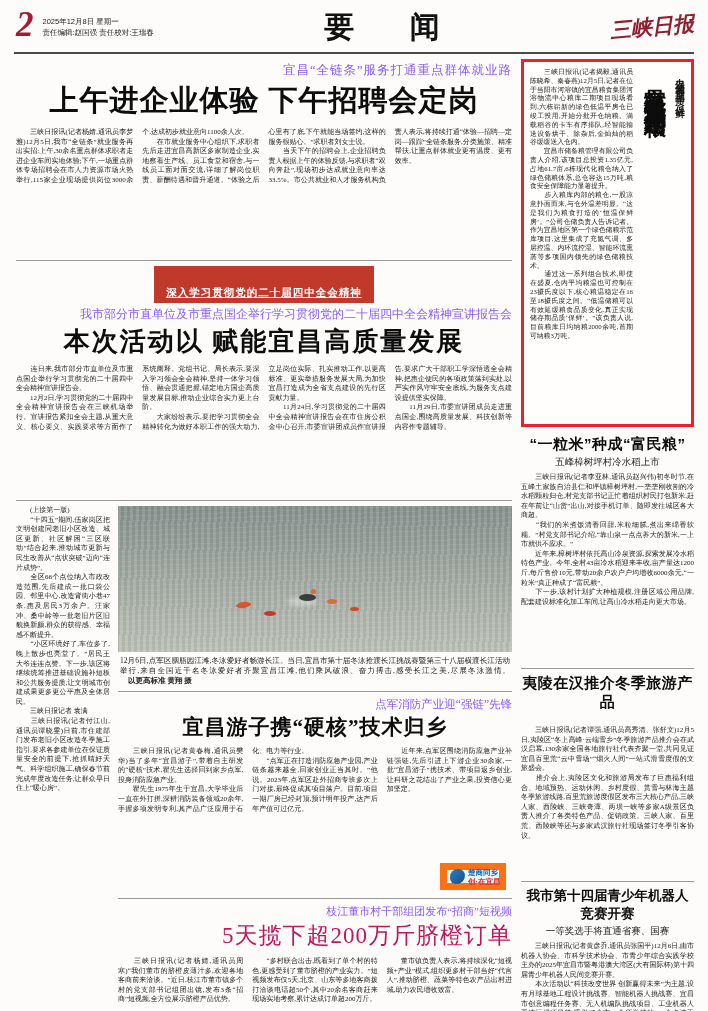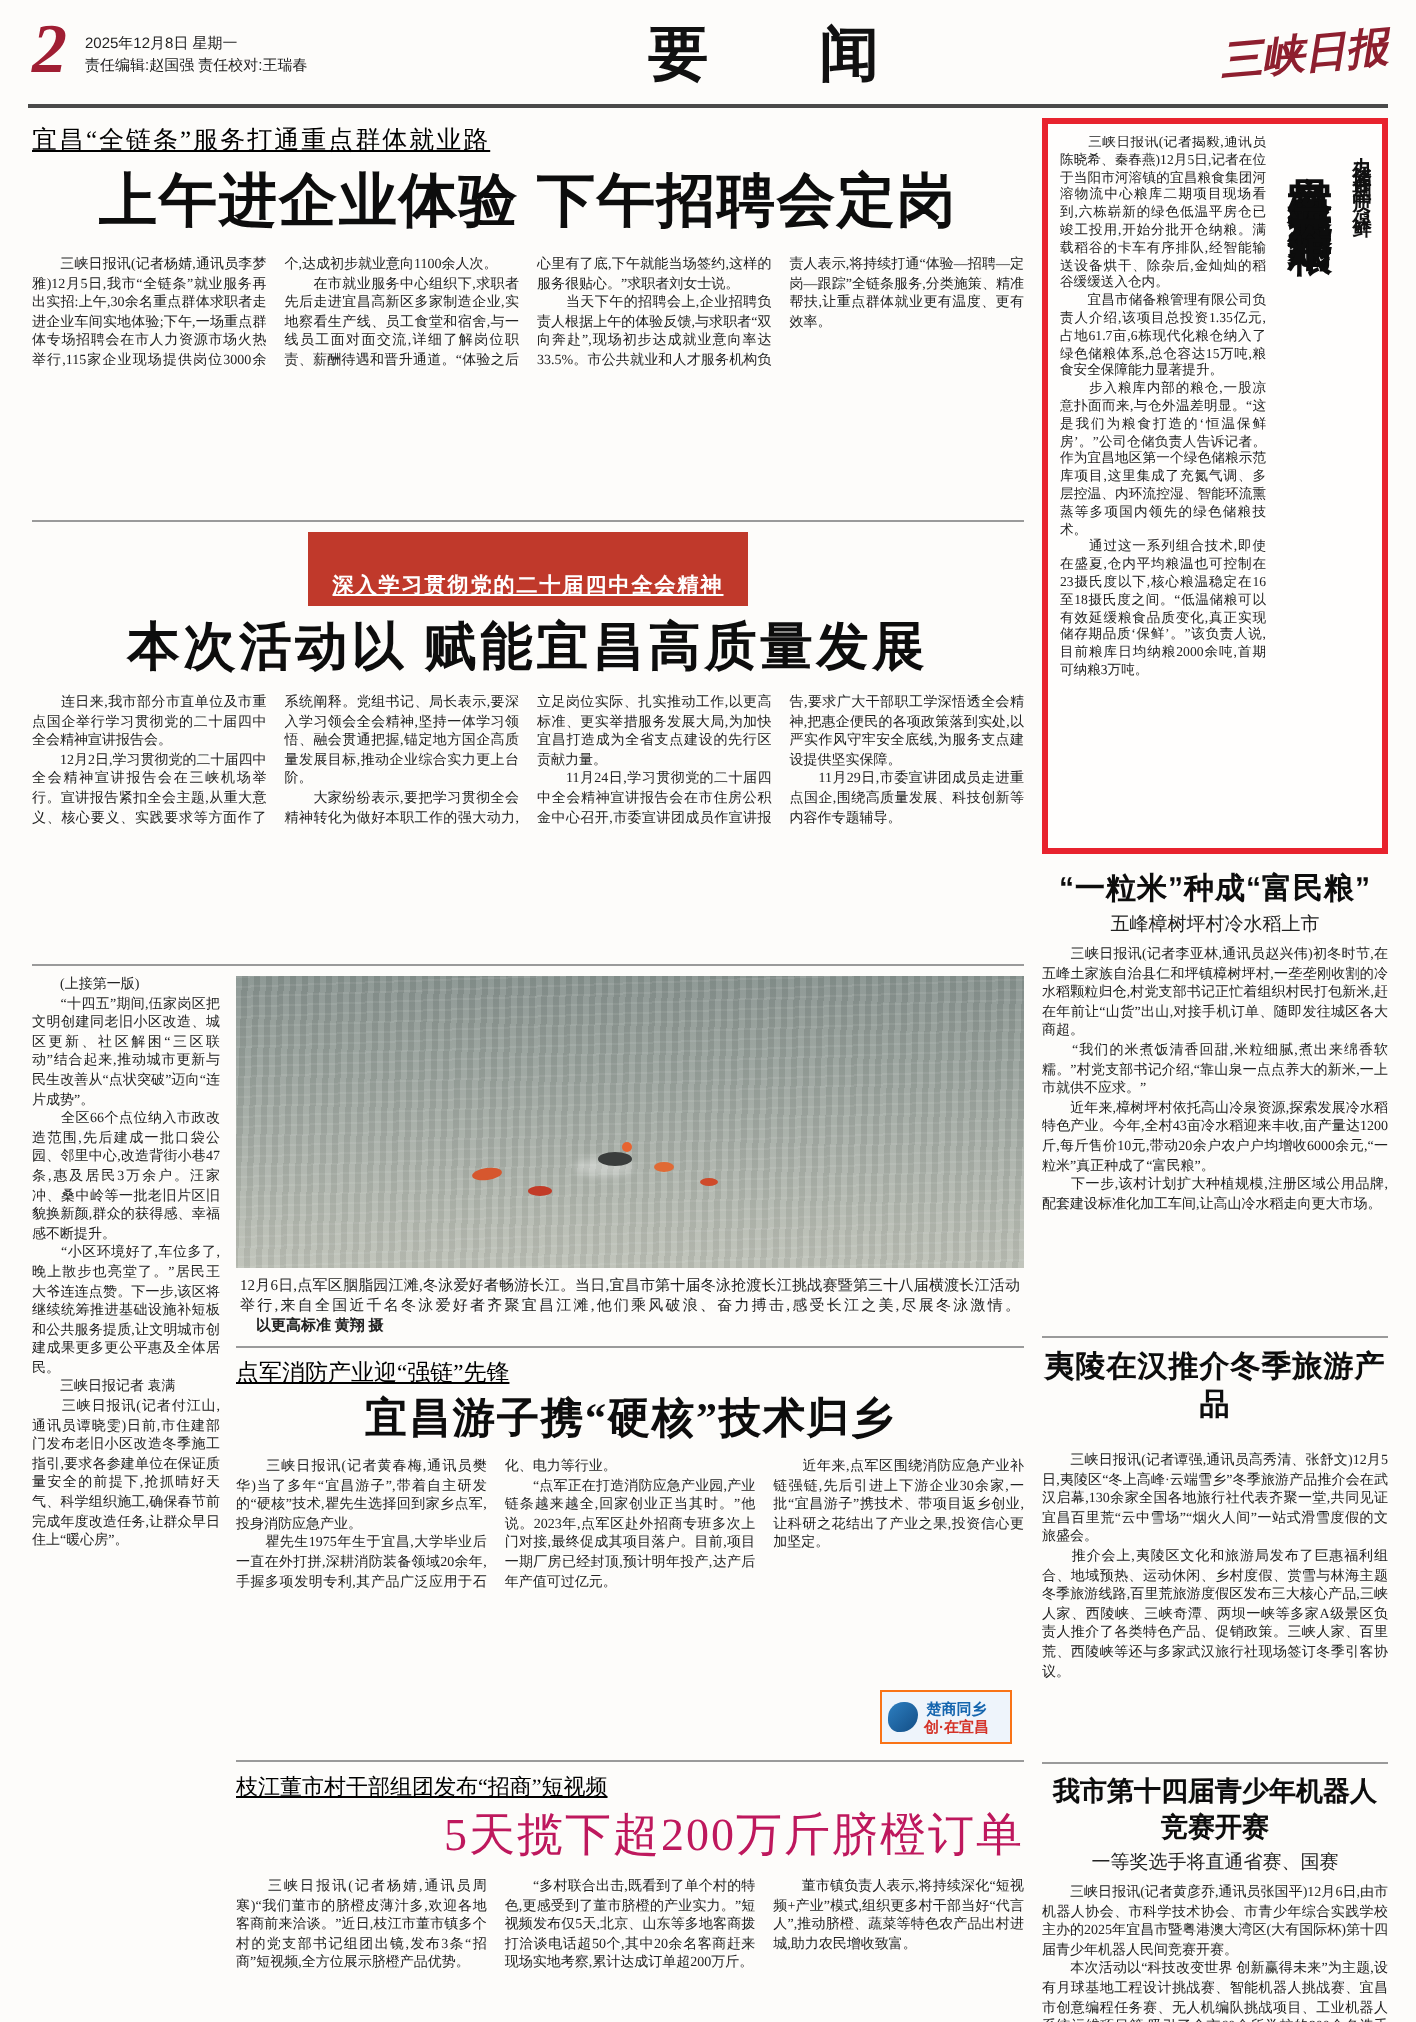--- a/index.html
+++ b/index.html
@@ -13,21 +13,21 @@
   .date-block { margin-left:9px; margin-top:7px; font-size:7.5px; line-height:11px; color:#222; font-family:"Liberation Sans","DejaVu Sans",sans-serif; }
   .section-title { flex:1; text-align:center; font-size:30px; font-weight:bold; letter-spacing:24px; padding-left:24px; margin-top:-2px; color:#111; }
   .brand { font-size:21px; font-weight:bold; font-style:italic; color:#8e1f2f; transform:rotate(-5deg); margin-top:4px; white-space:nowrap; }
   .header-rule { margin:1px 14px 0; border-top:2px solid #4a4a4a; }
 
   
   .content { display:flex; gap:9px; padding:5px 14px 0 16px; }
   .main-col { width:496px; flex:none; }
   .right-col { flex:1; min-width:0; }
 
-  .kicker { text-align:left; color:#000000;text-decoration:underline; }
+  .kicker { text-align:right; color:#8b5cf6; }
   .body { font-size:7px; line-height:9.6px; text-align:justify; color:#222; white-space:pre-line; overflow:hidden; }
   .cols-4 { column-count:4; column-gap:9px; }
   .cols-3 { column-count:3; column-gap:9px; }
   .hr { border-top:1px solid #9a9a9a; margin:5px 0; }
 
   
   .top-kicker { font-size:12.5px; letter-spacing:1px; margin:3px 0 2px; }
   .headline-xl { font-family:"Liberation Sans","DejaVu Sans",sans-serif; font-size:29px; font-weight:900; text-align:center; letter-spacing:1px; margin:1px 0 7px; color:#0d0d0d; }
   .h-top { height:127px; }
 
@@ -60,21 +60,21 @@
   .foam { position:absolute; width:30px; height:9px; background:rgba(255,255,255,.35); border-radius:50%; left:43%; top:62%; filter:blur(2px); }
 
   .caption { font-size:7.5px; line-height:10px; margin:4px 2px 1px; text-align:justify; color:#222; }
   .credit { font-weight:bold; margin-left:8px; white-space:nowrap; }
 
   
   .returnee { position:relative; }
   .ret-kicker { font-size:11.5px; margin:1px 0 1px; }
   .headline-md { font-size:21px; font-weight:bold; text-align:center; letter-spacing:1px; margin:1px 0 6px; color:#0d0d0d; }
   .h-ret { height:146px; }
-  .badge { position:absolute; right:6px; bottom:3px; width:66px; height:27px; background:#eef4fb; border:1px solid #f97316; display:flex; align-items:center; gap:3px; padding:2px 3px;text-align:center; }
+  .badge { position:absolute; right:6px; bottom:3px; width:66px; height:27px; background:#eef4fb; border:7px solid #f97316; display:flex; align-items:center; gap:3px; padding:2px 3px; }
   .badge-logo { width:15px; height:15px; flex:none; border-radius:55% 45% 60% 40%; background:linear-gradient(135deg,#2d7fc1,#134e86); }
   .badge-text { font-family:"Liberation Sans","DejaVu Sans",sans-serif; font-size:7.5px; line-height:9px; font-weight:bold; white-space:nowrap; }
   .badge-l1 { color:#1565ae; }
   .badge-l2 { color:#d4342a; }
 
   
   .orange-kicker { font-size:11px; margin:2px 0 1px; }
   .headline-md2 { font-size:23px; font-weight:normal; text-align:right; letter-spacing:1px; margin:1px 0 6px; color:#be185d; }
   .h-orange { height:88px; }
 
@@ -120,20 +120,21 @@
 　　在市就业服务中心组织下,求职者先后走进宜昌高新区多家制造企业,实地察看生产线、员工食堂和宿舍,与一线员工面对面交流,详细了解岗位职责、薪酬待遇和晋升通道。“体验之后心里有了底,下午就能当场签约,这样的服务很贴心。”求职者刘女士说。
 　　当天下午的招聘会上,企业招聘负责人根据上午的体验反馈,与求职者“双向奔赴”,现场初步达成就业意向率达33.5%。市公共就业和人才服务机构负责人表示,将持续打通“体验—招聘—定岗—跟踪”全链条服务,分类施策、精准帮扶,让重点群体就业更有温度、更有效率。</div>
       </section>
 
       <div class="hr"></div>
 
       <section>
         <div class="banner-wrap">
           <span class="banner">深入学习贯彻党的二十届四中全会精神</span>
         </div>
+        <div class="kicker speech-kicker">我市部分市直单位及市重点国企举行学习贯彻党的二十届四中全会精神宣讲报告会</div>
         <h2 class="headline-lg">本次活动以 赋能宜昌高质量发展</h2>
         <div class="body cols-4 h-speech">　　连日来,我市部分市直单位及市重点国企举行学习贯彻党的二十届四中全会精神宣讲报告会。
 　　12月2日,学习贯彻党的二十届四中全会精神宣讲报告会在三峡机场举行。宣讲报告紧扣全会主题,从重大意义、核心要义、实践要求等方面作了系统阐释。党组书记、局长表示,要深入学习领会全会精神,坚持一体学习领悟、融会贯通把握,锚定地方国企高质量发展目标,推动企业综合实力更上台阶。
 　　大家纷纷表示,要把学习贯彻全会精神转化为做好本职工作的强大动力,立足岗位实际、扎实推动工作,以更高标准、更实举措服务发展大局,为加快宜昌打造成为全省支点建设的先行区贡献力量。
 　　11月24日,学习贯彻党的二十届四中全会精神宣讲报告会在市住房公积金中心召开,市委宣讲团成员作宣讲报告,要求广大干部职工学深悟透全会精神,把惠企便民的各项政策落到实处,以严实作风守牢安全底线,为服务支点建设提供坚实保障。
 　　11月29日,市委宣讲团成员走进重点国企,围绕高质量发展、科技创新等内容作专题辅导。</div>
       </section>
 
       <div class="hr"></div>
 

